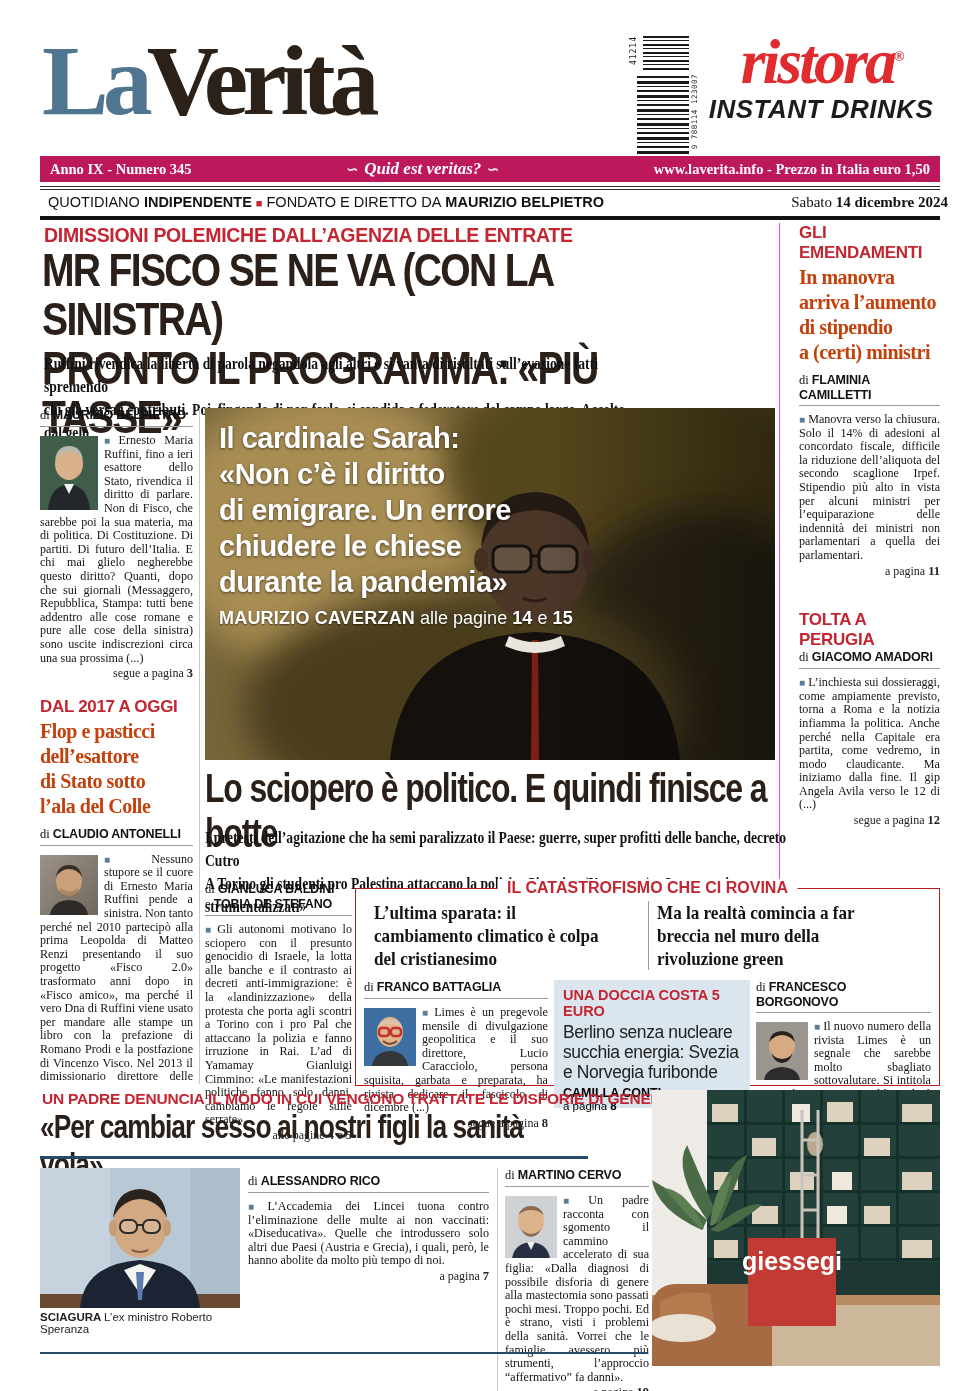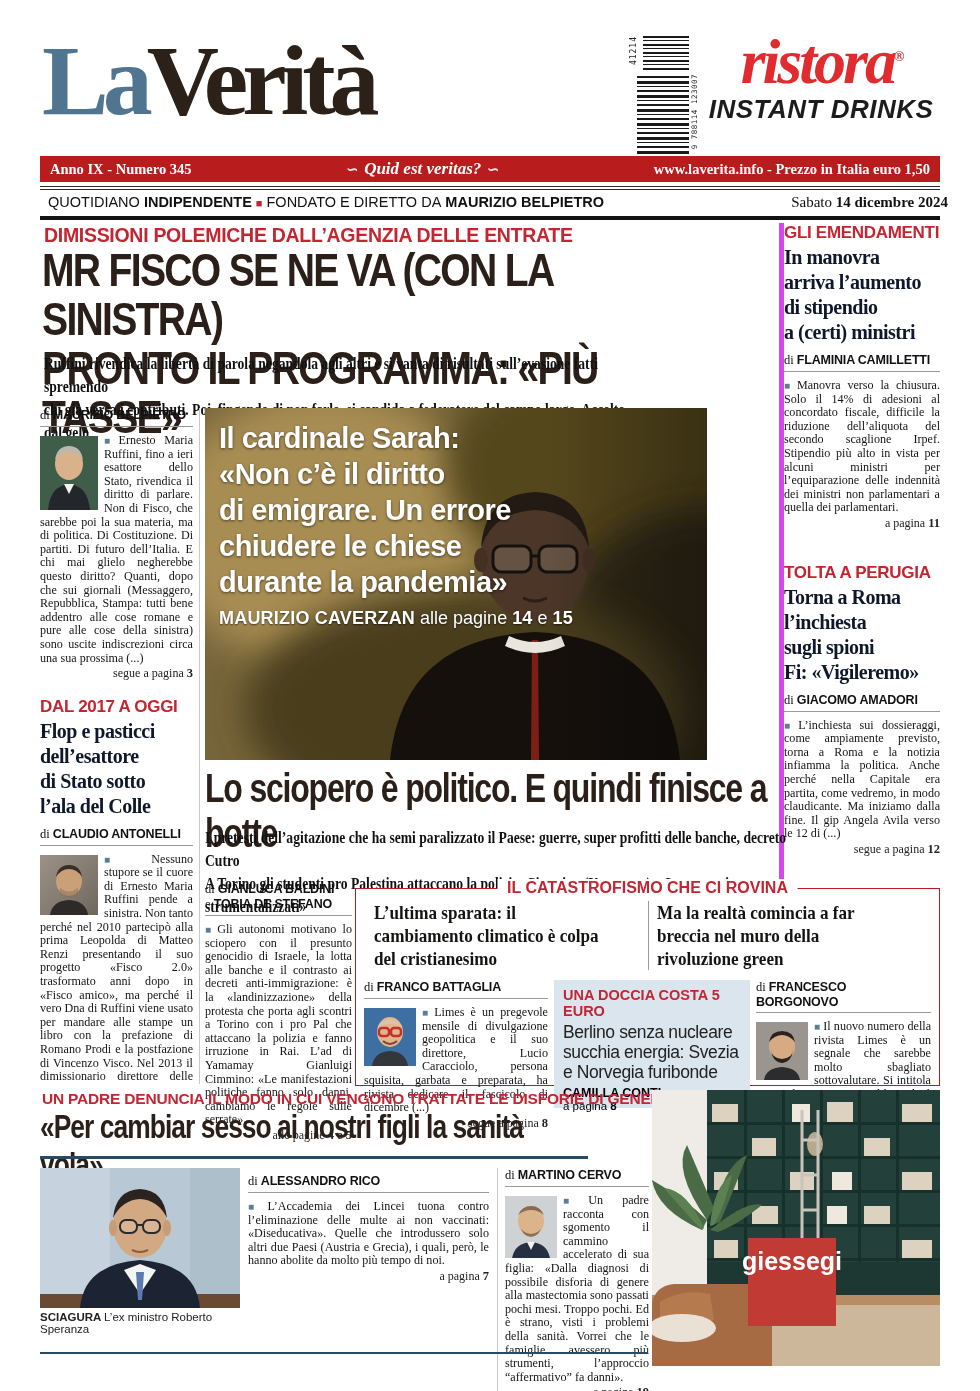--- a/index.html
+++ b/index.html
@@ -14,60 +14,60 @@
   .bc-top { position:absolute; left:16px; top:0; width:46px; height:36px;
             background:repeating-linear-gradient(180deg,#1a1a1a 0 2px,#fff 2px 4px,#1a1a1a 4px 5px,#fff 5px 8px); }
   .bc-main { position:absolute; left:10px; top:40px; width:52px; height:82px;
              background:repeating-linear-gradient(180deg,#1a1a1a 0 2px,#fff 2px 5px,#1a1a1a 5px 8px,#fff 8px 10px,#1a1a1a 10px 11px,#fff 11px 14px); }
   .bc-num-top { position:absolute; left:2px; top:0; font-family:"DejaVu Sans Mono", monospace; font-size:8px; writing-mode:vertical-rl; transform:rotate(180deg); letter-spacing:1px; color:#222; }
   .bc-num-side { position:absolute; right:-2px; top:38px; font-family:"DejaVu Sans Mono", monospace; font-size:7.5px; writing-mode:vertical-rl; transform:rotate(180deg); letter-spacing:.5px; color:#222; }
   .ristora { position:absolute; left:702px; top:30px; width:238px; text-align:center; }
   .ristora .brand { font-family:"Liberation Serif", serif; font-weight:bold; font-style:italic; font-size:64px; line-height:1; color:#e02b2f; letter-spacing:-3px; }
   .ristora .reg { font-size:14px; color:#e02b2f; vertical-align:super; font-style:normal; }
   .ristora .tagline { font-family:"Liberation Sans", sans-serif; font-weight:bold; font-style:italic; font-size:26px; color:#1c1c1c; letter-spacing:.5px; }
-  .infobar { position:absolute; left:40px; top:156px; width:900px; height:26px; background:#b91c1c; color:#fff;
+  .infobar { position:absolute; left:40px; top:156px; width:900px; height:26px; background:#be185d; color:#fff;
              display:flex; justify-content:space-between; align-items:center; padding:0 10px;
              font-family:"Liberation Serif", serif; font-weight:bold; font-size:14.5px; }
   .infobar .mid { font-style:italic; font-size:17px; }
   .infobar .orn { font-style:normal; font-size:14px; opacity:.9; padding:0 6px; }
   .dblrule { position:absolute; left:40px; top:186px; width:900px; height:4px; border-top:1px solid #2a2a2a; border-bottom:1px solid #2a2a2a; }
   .subbar { position:absolute; left:48px; top:194px; width:900px; height:20px; display:flex; justify-content:space-between; align-items:flex-start; font-size:14.5px; color:#111; }
   .subbar b { font-weight:bold; }
   .subbar .sq { color:#c32531; font-size:11px; padding:0 4px; }
   .subbar .date { font-family:"Liberation Serif", serif; font-size:15px; }
   .thickrule { position:absolute; left:40px; top:216px; width:900px; height:4px; background:#121212; }
 
   
   .kicker { color:#c32531; font-weight:bold; font-size:18px; letter-spacing:-.3px; }
   .sx { display:inline-block; transform-origin:0 0; white-space:pre-line; }
-  .serifhead { font-family:"Liberation Serif", serif; font-weight:bold; color:#0f172a; }
+  .serifhead { font-family:"Liberation Serif", serif; font-weight:bold; color:#c2410c; }
   .byline { font-size:12.5px; border-bottom:1px solid #9a9a9a; padding-bottom:3px; margin-bottom:7px; color:#111; }
   .byline .pre { font-family:"Liberation Serif", serif; }
   .byline b { letter-spacing:-.2px; }
   .btxt { font-family:"Liberation Serif", serif; font-size:12.1px; line-height:13.6px; text-align:justify; color:#141414; }
   .marker { color:#5b7e96; font-size:10px; margin-right:3px; }
   .pagelink { text-align:right; font-size:12px; color:#222; margin-top:2px; }
   .pagelink b { font-size:12.5px; }
   .thumb { float:left; margin:2px 6px 1px 0; }
   .prelin { white-space:pre-line; }
 
   
   .lead-kicker { position:absolute; left:44px; top:224px; font-size:19.5px; }
   .lead-head { position:absolute; left:42px; top:246px; width:740px; font-weight:bold; font-size:46px; line-height:49px; letter-spacing:-2px; color:#2a2019; }
   .lead-deck { position:absolute; left:44px; top:352px; width:740px; font-family:"Liberation Serif", serif; font-weight:bold; font-size:17px; line-height:23px; color:#111; }
 
   
   .col-left { position:absolute; left:40px; top:408px; width:160px; height:676px; padding-right:6px; border-right:1px solid #c9c9c9; overflow:hidden; }
-  .col-right { position:absolute; left:779px; top:223px; width:161px; height:862px; padding-left:0; border-left:5px solid #d946ef; overflow:hidden; }
+  .col-right { position:absolute; left:779px; top:223px; width:161px; height:862px; padding-left:19px; border-left:1px solid #d946ef; overflow:hidden; }
   .col-right .kicker, .col-left .kicker { font-size:17px; }
   .colhead { font-size:20px; line-height:25px; letter-spacing:-.5px; margin:2px 0 8px; }
   .gap { height:16px; }
 
   
-  .photo-main { position:absolute; left:205px; top:408px; width:502px; height:352px; overflow:hidden; background:#6e5d36; }
+  .photo-main { position:absolute; left:205px; top:408px; width:570px; height:352px; overflow:hidden; background:#6e5d36; }
   .photo-main svg { position:absolute; left:0; top:0; }
   .overlay { position:absolute; left:14px; top:12px; color:#fff; font-weight:bold; font-size:29px; line-height:36px; letter-spacing:-.5px; text-shadow:0 1px 3px rgba(0,0,0,.55); }
   .credit { position:absolute; left:14px; top:200px; color:#fff; font-size:18px; text-shadow:0 1px 2px rgba(0,0,0,.6); }
   .credit b { letter-spacing:.2px; }
 
   
   .band-head { position:absolute; left:205px; top:766px; width:735px; font-weight:bold; font-size:40px; letter-spacing:-1.5px; color:#2a2019; }
   .band-deck { position:absolute; left:205px; top:826px; width:735px; font-family:"Liberation Serif", serif; font-weight:bold; font-size:17px; line-height:23px; color:#111; }
   .baldini-col { position:absolute; left:205px; top:882px; width:147px; }
   .baldini-col .byline { line-height:15px; }
@@ -223,24 +223,20 @@
 di stipendio
 a (certi) ministri</div>
     <div class="byline"><span class="pre">di </span><b>FLAMINIA CAMILLETTI</b></div>
     <div class="btxt">
       <span class="marker">■</span><span>Manovra verso la chiusura. Solo il 14% di adesioni al concordato fiscale, difficile la riduzione dell’aliquota del secondo scaglione Irpef. Stipendio più alto in vista per alcuni ministri per l’equiparazione delle indennità dei ministri non parlamentari a quella dei parlamentari.</span>
       <div class="pagelink"><span>a pagina </span><b>11</b></div>
     </div>
     <div class="gap"></div>
       <div class="gap"></div>
     <div class="kicker">TOLTA A PERUGIA</div>
-    <div class="serifhead colhead prelin">Torna a Roma
-l’inchiesta
-sugli spioni
-Fi: «Vigileremo»</div>
     <div class="byline"><span class="pre">di </span><b>GIACOMO AMADORI</b></div>
     <div class="btxt">
       <span class="marker">■</span><span>L’inchiesta sui dossieraggi, come ampiamente previsto, torna a Roma e la notizia infiamma la politica. Anche perché nella Capitale era partita, come vedremo, in modo claudicante. Ma iniziamo dalla fine. Il gip Angela Avila verso le 12 di (...)</span>
       <div class="pagelink"><span>segue a pagina </span><b>12</b></div>
     </div>
   </div>
 
   <div class="band-head"><span class="sx" style="transform:scaleX(.8)">Lo sciopero è politico. E quindi finisce a botte</span></div>
   <div class="band-deck"><span class="sx" style="transform:scaleX(.8)">I pretesti dell’agitazione che ha semi paralizzato il Paese: guerre, super profitti delle banche, decreto Cutro
 A Torino gli studenti pro Palestina attaccano la polizia. Cimmino (Yamamay): «Lavoratori strumentalizzati»</span></div>

